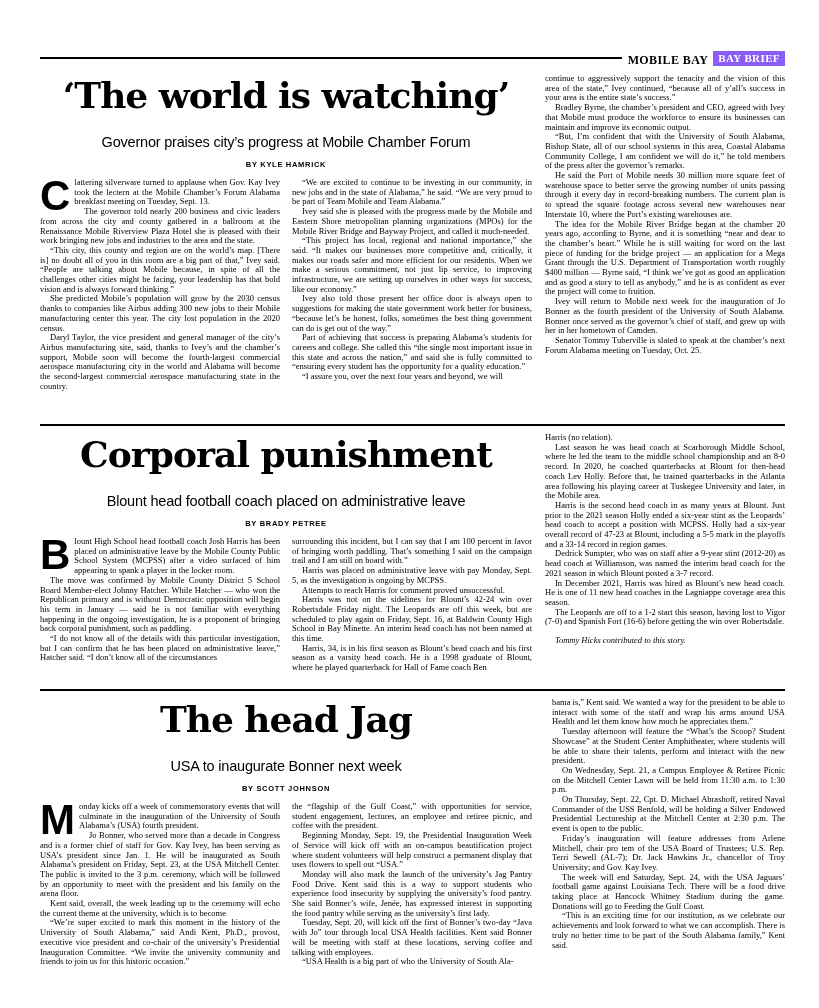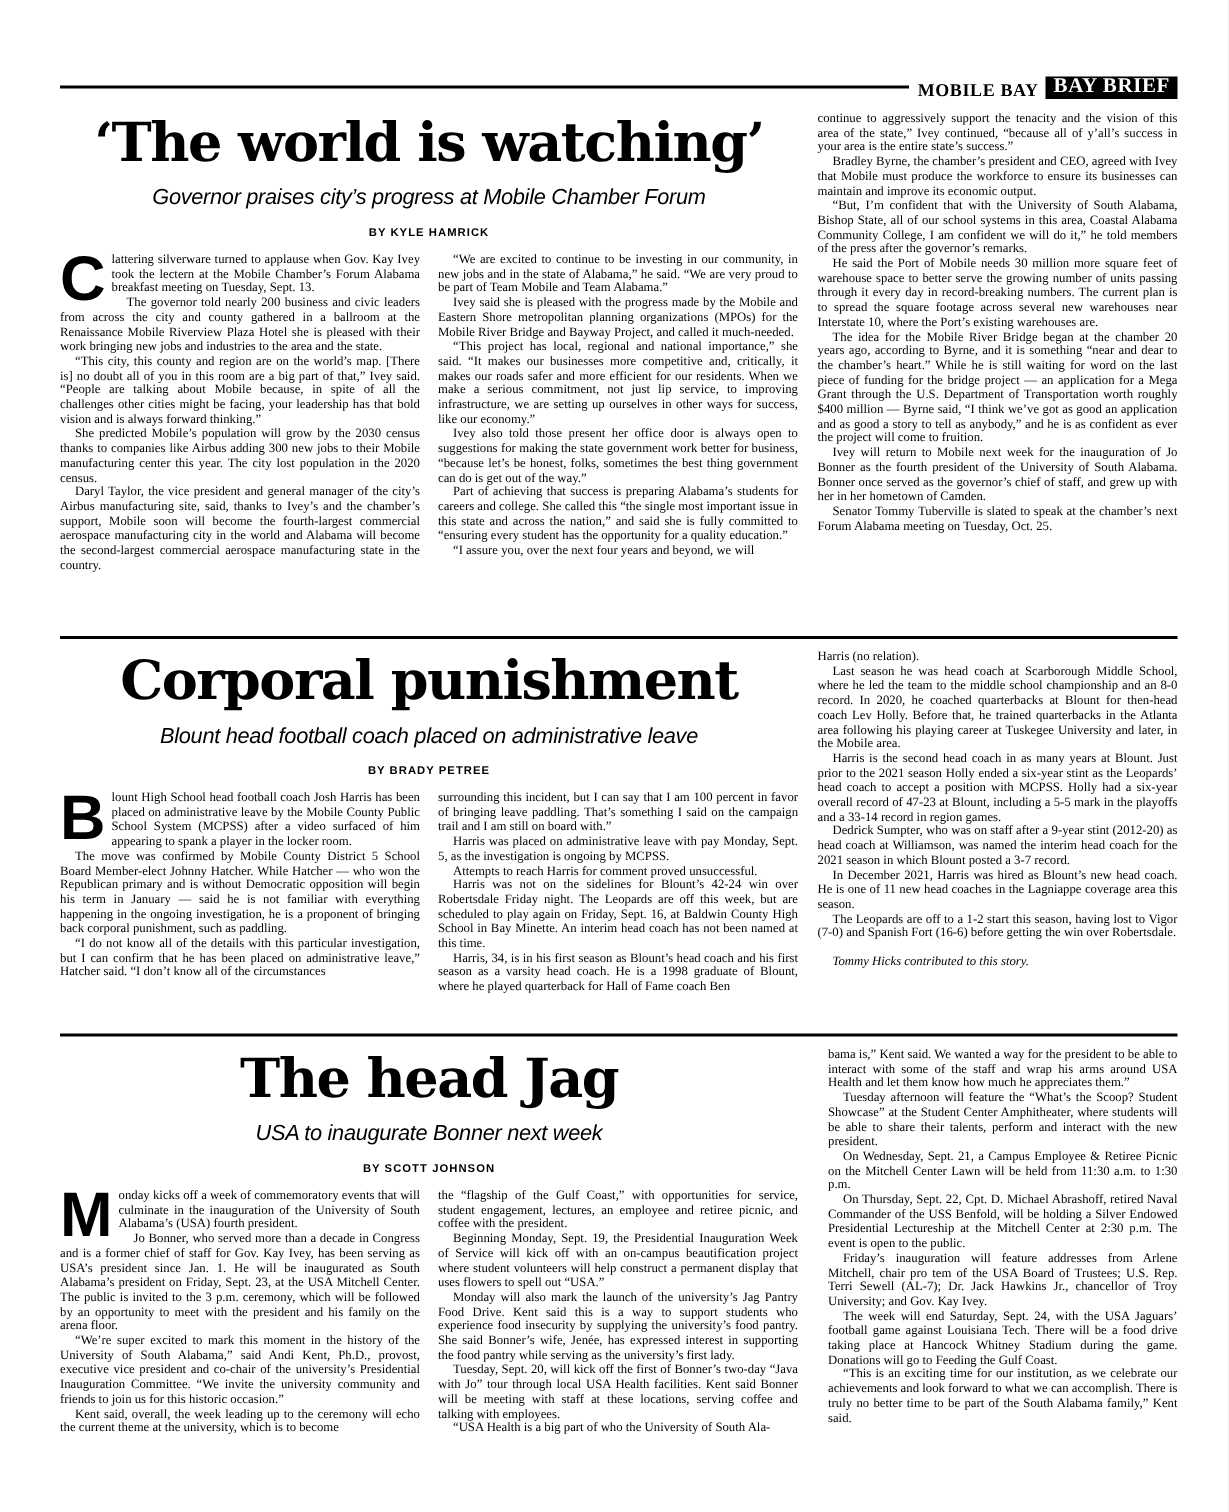--- a/index.html
+++ b/index.html
@@ -7,38 +7,38 @@
   .page {
     width:819px; height:1008px; background:#ffffff; color:#000;
     padding:26px 34px 0 40px; overflow:hidden;
     font-family:"Liberation Serif", serif;
   }
   
   .masthead { display:flex; align-items:center; height:20px; margin-bottom:6px;margin-top:22px; }
   .masthead-rule { flex:1; border-bottom:2px solid #000; margin-bottom:1px; }
   .masthead-label { display:flex; align-items:flex-end; gap:5px; padding-left:6px; }
   .masthead-section { font-family:"Liberation Serif", serif; font-weight:bold; font-size:12px; letter-spacing:.4px; line-height:12px; }
-  .masthead-badge { background:#000000; color:#fff; font-family:"Liberation Serif", serif; font-weight:bold; font-size:14px; letter-spacing:.4px; line-height:12px; padding:1px 5px 2px 5px; }
+  .masthead-badge { background:#8b5cf6; color:#fff; font-family:"Liberation Serif", serif; font-weight:bold; font-size:11px; letter-spacing:.4px; line-height:12px; padding:1px 5px 2px 5px; }
   
   .section { display:flex; gap:13px; overflow:hidden; }
   .sec-1 { height:344px; }
   .sec-2 { height:250px; }
   .sec-3 { height:302px;gap:20px; }
   .sec-left { width:492px; }
   .sec-right { width:240px; }
   .rule { border:none; border-top:2px solid #000; margin:6px 0 7px 0; }
   
   .art-head { text-align:center; padding-top:2px; }
   .headline {
     font-family:"DejaVu Serif", serif; font-weight:bold;
     font-size:36px; line-height:38px; letter-spacing:-1px;
   }
   .subtitle {
     font-family:"Liberation Sans", sans-serif; font-weight:400;
-    font-size:14.5px; letter-spacing:-.2px; margin-top:10px;font-style:italic;
+    font-size:14.5px; letter-spacing:-.2px; margin-top:20px;
   }
   .byline {
     font-family:"Liberation Sans", sans-serif; font-weight:bold;
     font-size:7.5px; letter-spacing:.7px; margin:10px 0 9px 0;
   }
   
   .cols { display:flex; gap:12px; }
   .col { width:240px; font-size:8.5px; line-height:9.7px; text-align:justify; }
   .col p { text-indent:10px; margin:0; }
   .col p.lead { text-indent:0; }
@@ -125,21 +125,21 @@
       <div class="cols">
         <div class="col">
           <p class="lead"><span class="dropcap">B</span><span>lount High School head football coach Josh Harris has been placed on administrative leave by the Mobile County Public School System (MCPSS) after a video surfaced of him appearing to spank a player in the locker room.</span></p>
           <div>
               <p>The move was confirmed by Mobile County District 5 School Board Member-elect Johnny Hatcher. While Hatcher — who won the Republican primary and is without Democratic opposition will begin his term in January — said he is not familiar with everything happening in the ongoing investigation, he is a proponent of bringing back corporal punishment, such as paddling.</p>
               <p>“I do not know all of the details with this particular investigation, but I can confirm that he has been placed on administrative leave,” Hatcher said. “I don’t know all of the circumstances</p>
             </div>
         </div>
         <div class="col cont">
           <div>
-              <p>surrounding this incident, but I can say that I am 100 percent in favor of bringing leave paddling. That’s something I said on the campaign trail and I am still on board with.”</p>
+              <p>surrounding this incident, but I can say that I am 100 percent in favor of bringing worth paddling. That’s something I said on the campaign trail and I am still on board with.”</p>
               <p>Harris was placed on administrative leave with pay Monday, Sept. 5, as the investigation is ongoing by MCPSS.</p>
               <p>Attempts to reach Harris for comment proved unsuccessful.</p>
               <p>Harris was not on the sidelines for Blount’s 42-24 win over Robertsdale Friday night. The Leopards are off this week, but are scheduled to play again on Friday, Sept. 16, at Baldwin County High School in Bay Minette. An interim head coach has not been named at this time.</p>
               <p>Harris, 34, is in his first season as Blount’s head coach and his first season as a varsity head coach. He is a 1998 graduate of Blount, where he played quarterback for Hall of Fame coach Ben</p>
             </div>
         </div>
       </div>
     </div>
     <div class="sec-right col cont">
       <div>
@@ -161,22 +161,22 @@
       <div class="art-head">
         <div class="headline">The head Jag</div>
         <div class="subtitle">USA to inaugurate Bonner next week</div>
         <div class="byline">BY SCOTT JOHNSON</div>
       </div>
       <div class="cols">
         <div class="col">
           <p class="lead"><span class="dropcap">M</span><span>onday kicks off a week of commemoratory events that will culminate in the inauguration of the University of South Alabama’s (USA) fourth president.</span></p>
           <div>
               <p>Jo Bonner, who served more than a decade in Congress and is a former chief of staff for Gov. Kay Ivey, has been serving as USA’s president since Jan. 1. He will be inaugurated as South Alabama’s president on Friday, Sept. 23, at the USA Mitchell Center. The public is invited to the 3 p.m. ceremony, which will be followed by an opportunity to meet with the president and his family on the arena floor.</p>
+              <p>Kent said, overall, the week leading up to the ceremony will echo the current theme at the university, which is to become</p>
               <p>“We’re super excited to mark this moment in the history of the University of South Alabama,” said Andi Kent, Ph.D., provost, executive vice president and co-chair of the university’s Presidential Inauguration Committee. “We invite the university community and friends to join us for this historic occasion.”</p>
-              <p>Kent said, overall, the week leading up to the ceremony will echo the current theme at the university, which is to become</p>
             </div>
         </div>
         <div class="col cont">
           <div>
               <p>the “flagship of the Gulf Coast,” with opportunities for service, student engagement, lectures, an employee and retiree picnic, and coffee with the president.</p>
               <p>Beginning Monday, Sept. 19, the Presidential Inauguration Week of Service will kick off with an on-campus beautification project where student volunteers will help construct a permanent display that uses flowers to spell out “USA.”</p>
               <p>Monday will also mark the launch of the university’s Jag Pantry Food Drive. Kent said this is a way to support students who experience food insecurity by supplying the university’s food pantry. She said Bonner’s wife, Jenée, has expressed interest in supporting the food pantry while serving as the university’s first lady.</p>
               <p>Tuesday, Sept. 20, will kick off the first of Bonner’s two-day “Java with Jo” tour through local USA Health facilities. Kent said Bonner will be meeting with staff at these locations, serving coffee and talking with employees.</p>
               <p>“USA Health is a big part of who the University of South Ala-</p>
             </div>

